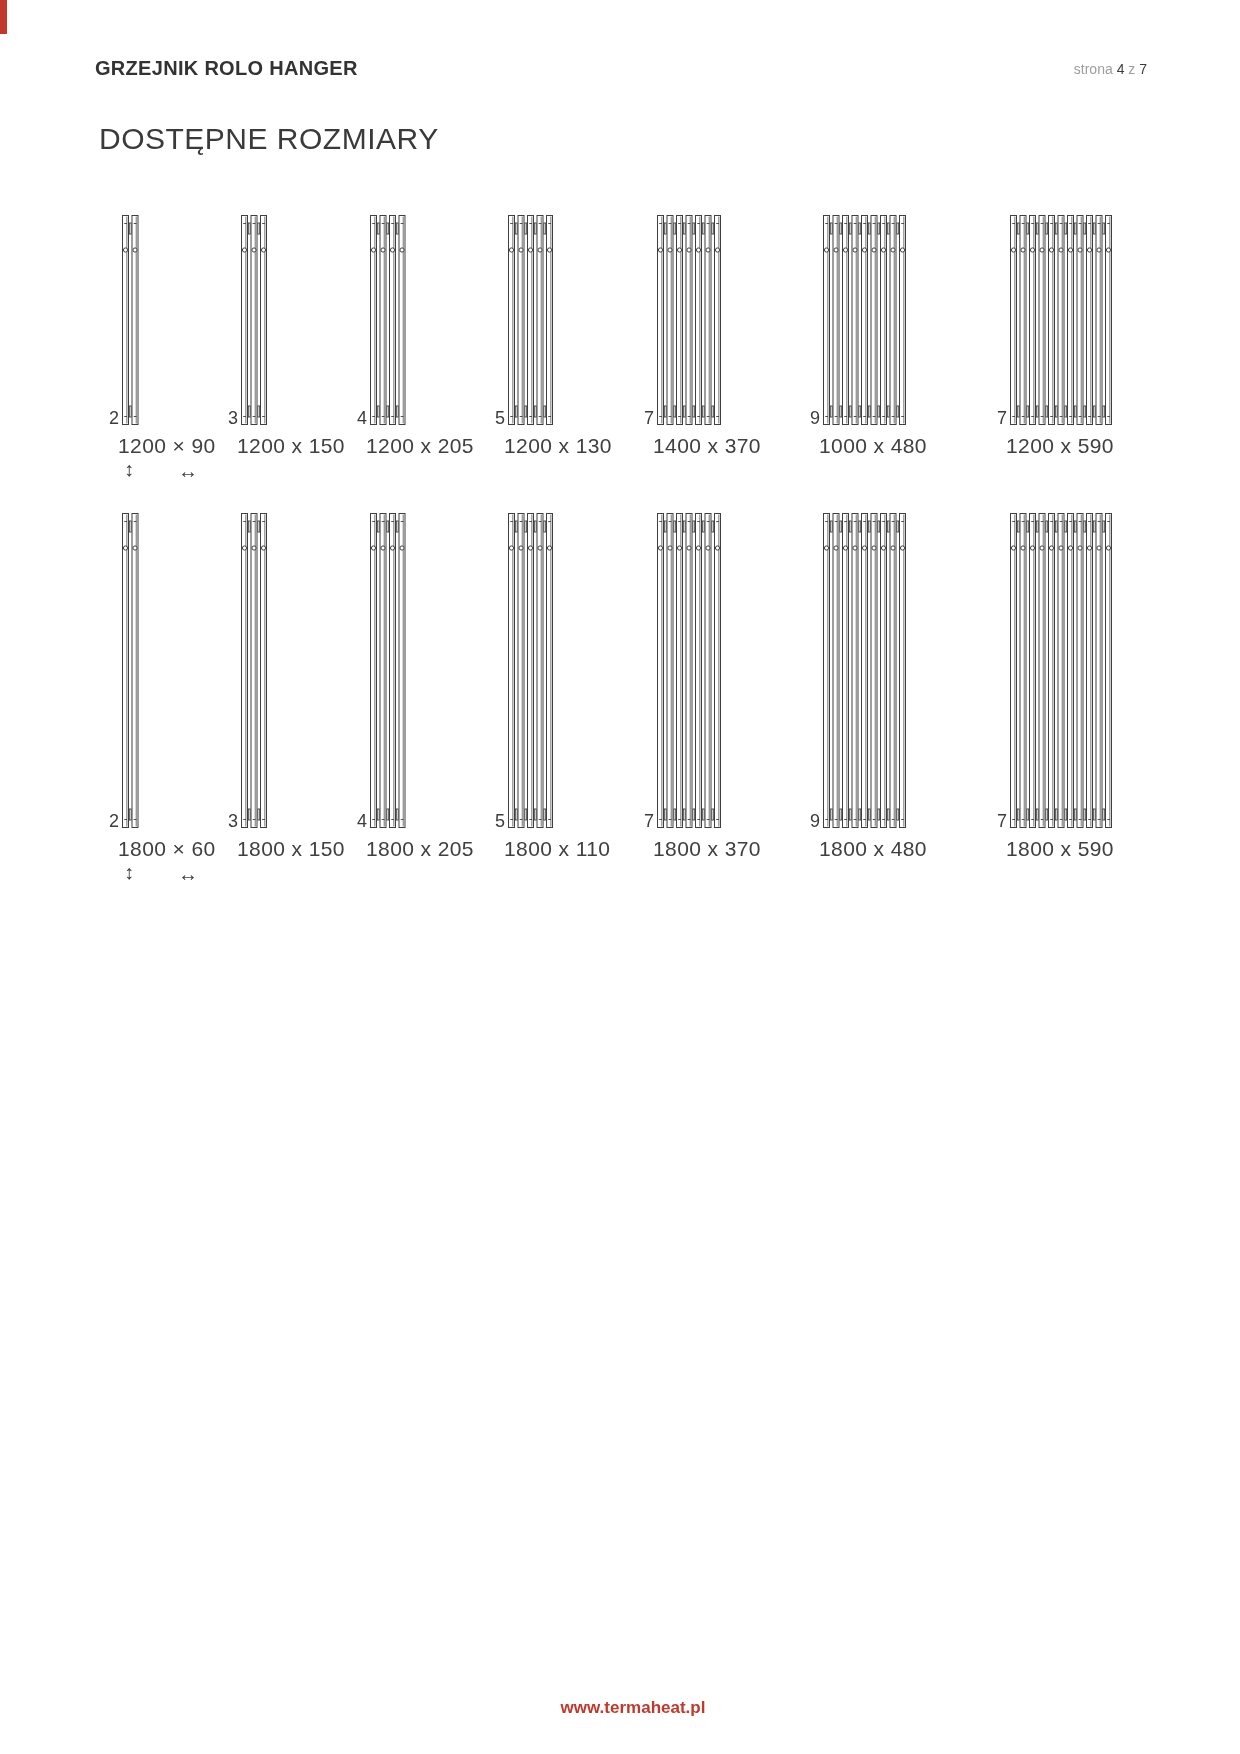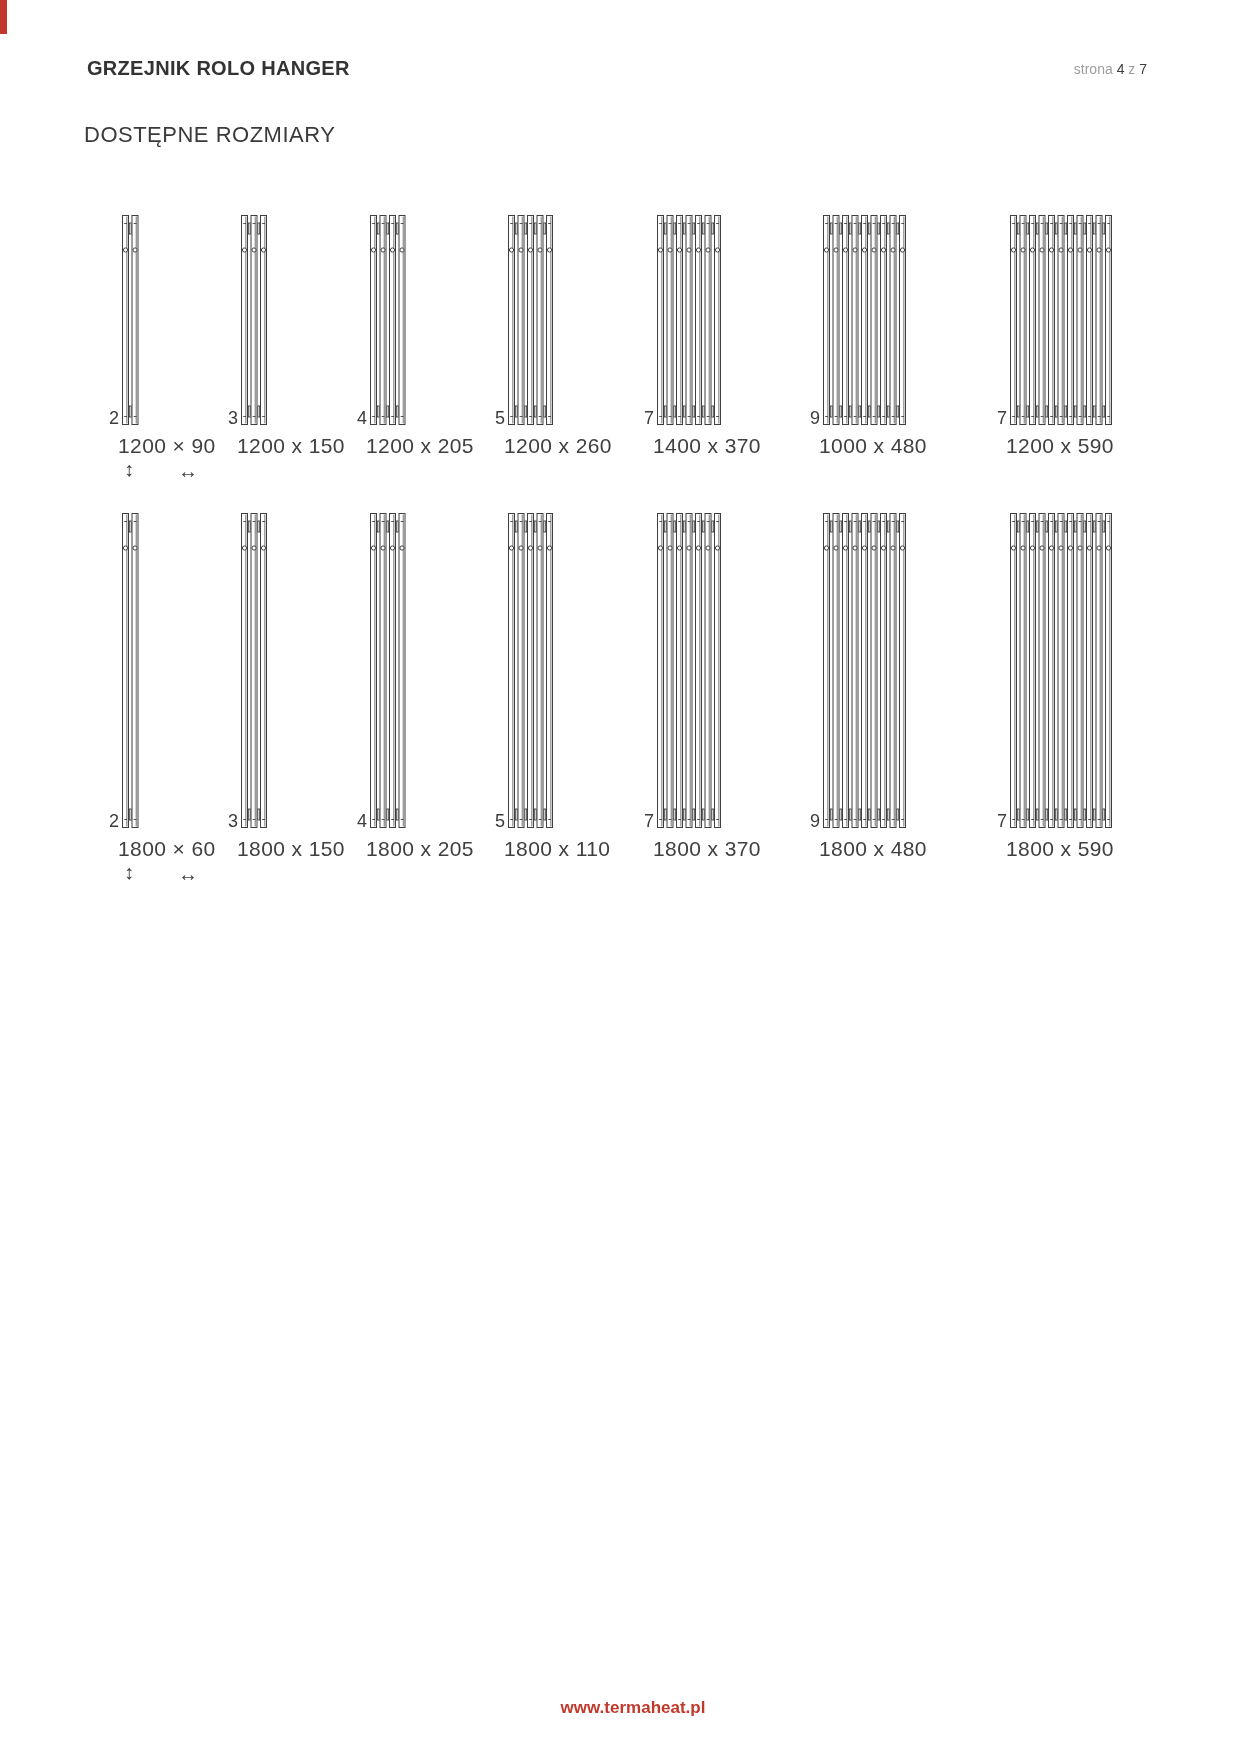--- a/index.html
+++ b/index.html
@@ -8,31 +8,31 @@
     width:1240px;height:1754px;
     background:#ffffff;
     font-family:"Liberation Sans", sans-serif;
     color:#3c3c3c;
     overflow:hidden;
   }
   .corner-mark{
     position:absolute;left:0;top:0;width:7px;height:34px;
   }
   .doc-title{
-    position:absolute;left:87px;top:57px;
+    position:absolute;left:95px;top:57px;
     font-size:20px;font-weight:700;letter-spacing:.3px;color:#333333;
   }
   .page-indicator{
     position:absolute;right:93px;top:61px;
     font-size:14px;color:#9e9e9e;
   }
   .page-indicator .strong{color:#3c3c3c;}
   .section-title{
-    position:absolute;left:84px;top:122px;
-    font-size:22px;font-weight:400;letter-spacing:.5px;color:#3a3a3a;
+    position:absolute;left:99px;top:122px;
+    font-size:30px;font-weight:400;letter-spacing:.5px;color:#3a3a3a;
   }
   .radiator-col{position:absolute;}
   .radiator-col svg{display:block;}
   .count-label{
     position:absolute;left:-21px;bottom:-4px;width:18px;text-align:right;
     font-size:18px;color:#3c3c3c;
   }
   .size-label{
     position:absolute;left:-4px;top:calc(100% + 9px);
     font-size:21px;letter-spacing:.4px;white-space:nowrap;color:#404040;
@@ -168,21 +168,21 @@
           <circle cx="41.5" cy="35" r="2.1" fill="#fff" stroke="#3f3f3f" stroke-width="1"></circle>
           <rect x="7.3" y="8" width="1.9" height="11" fill="#fff" stroke="#3f3f3f" stroke-width="0.9"></rect>
           <rect x="7.3" y="191" width="1.9" height="11" fill="#fff" stroke="#3f3f3f" stroke-width="0.9"></rect>
           <rect x="16.8" y="8" width="1.9" height="11" fill="#fff" stroke="#3f3f3f" stroke-width="0.9"></rect>
           <rect x="16.8" y="191" width="1.9" height="11" fill="#fff" stroke="#3f3f3f" stroke-width="0.9"></rect>
           <rect x="26.3" y="8" width="1.9" height="11" fill="#fff" stroke="#3f3f3f" stroke-width="0.9"></rect>
           <rect x="26.3" y="191" width="1.9" height="11" fill="#fff" stroke="#3f3f3f" stroke-width="0.9"></rect>
           <rect x="35.8" y="8" width="1.9" height="11" fill="#fff" stroke="#3f3f3f" stroke-width="0.9"></rect>
           <rect x="35.8" y="191" width="1.9" height="11" fill="#fff" stroke="#3f3f3f" stroke-width="0.9"></rect>
         </svg>
-        <span class="size-label">1200 x 260</span>
+        <span class="size-label">1200 x 130</span>
       </div>
       <div class="radiator-col" style="left: 657px; top: 215px; width: 64px; height: 210px;">
         <span class="count-label">7</span>
         <svg width="64" height="210" viewBox="0 0 64 210">
           <rect x="0.5" y="0.5" width="6" height="209" fill="#fff" stroke="#3f3f3f" stroke-width="1"></rect>
           <line x1="4.8" y1="1.5" x2="4.8" y2="208.5" stroke="#9a9a9a" stroke-width="1.4"></line>
           <line x1="2.2" y1="8.5" x2="5" y2="8.5" stroke="#3f3f3f" stroke-width="0.9"></line>
           <line x1="2.2" y1="201.5" x2="5" y2="201.5" stroke="#3f3f3f" stroke-width="0.9"></line>
           <circle cx="3.5" cy="35" r="2.1" fill="#fff" stroke="#3f3f3f" stroke-width="1"></circle>
           <rect x="10" y="0.5" width="6" height="209" fill="#fff" stroke="#3f3f3f" stroke-width="1"></rect>

